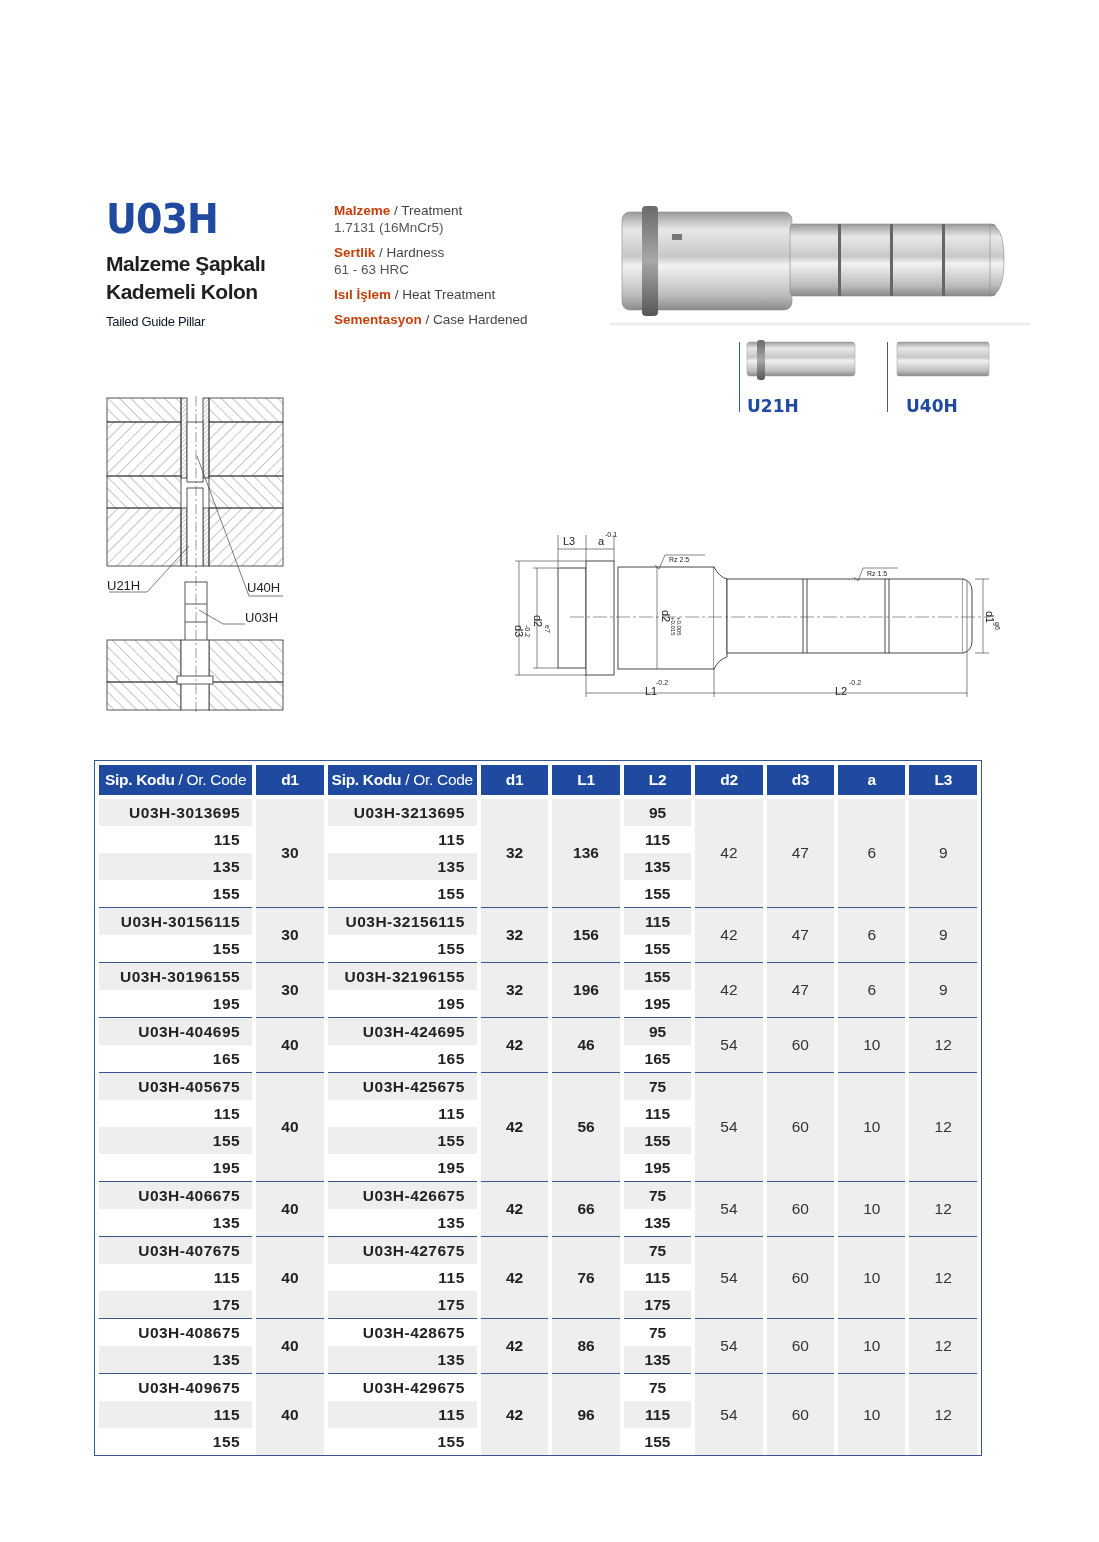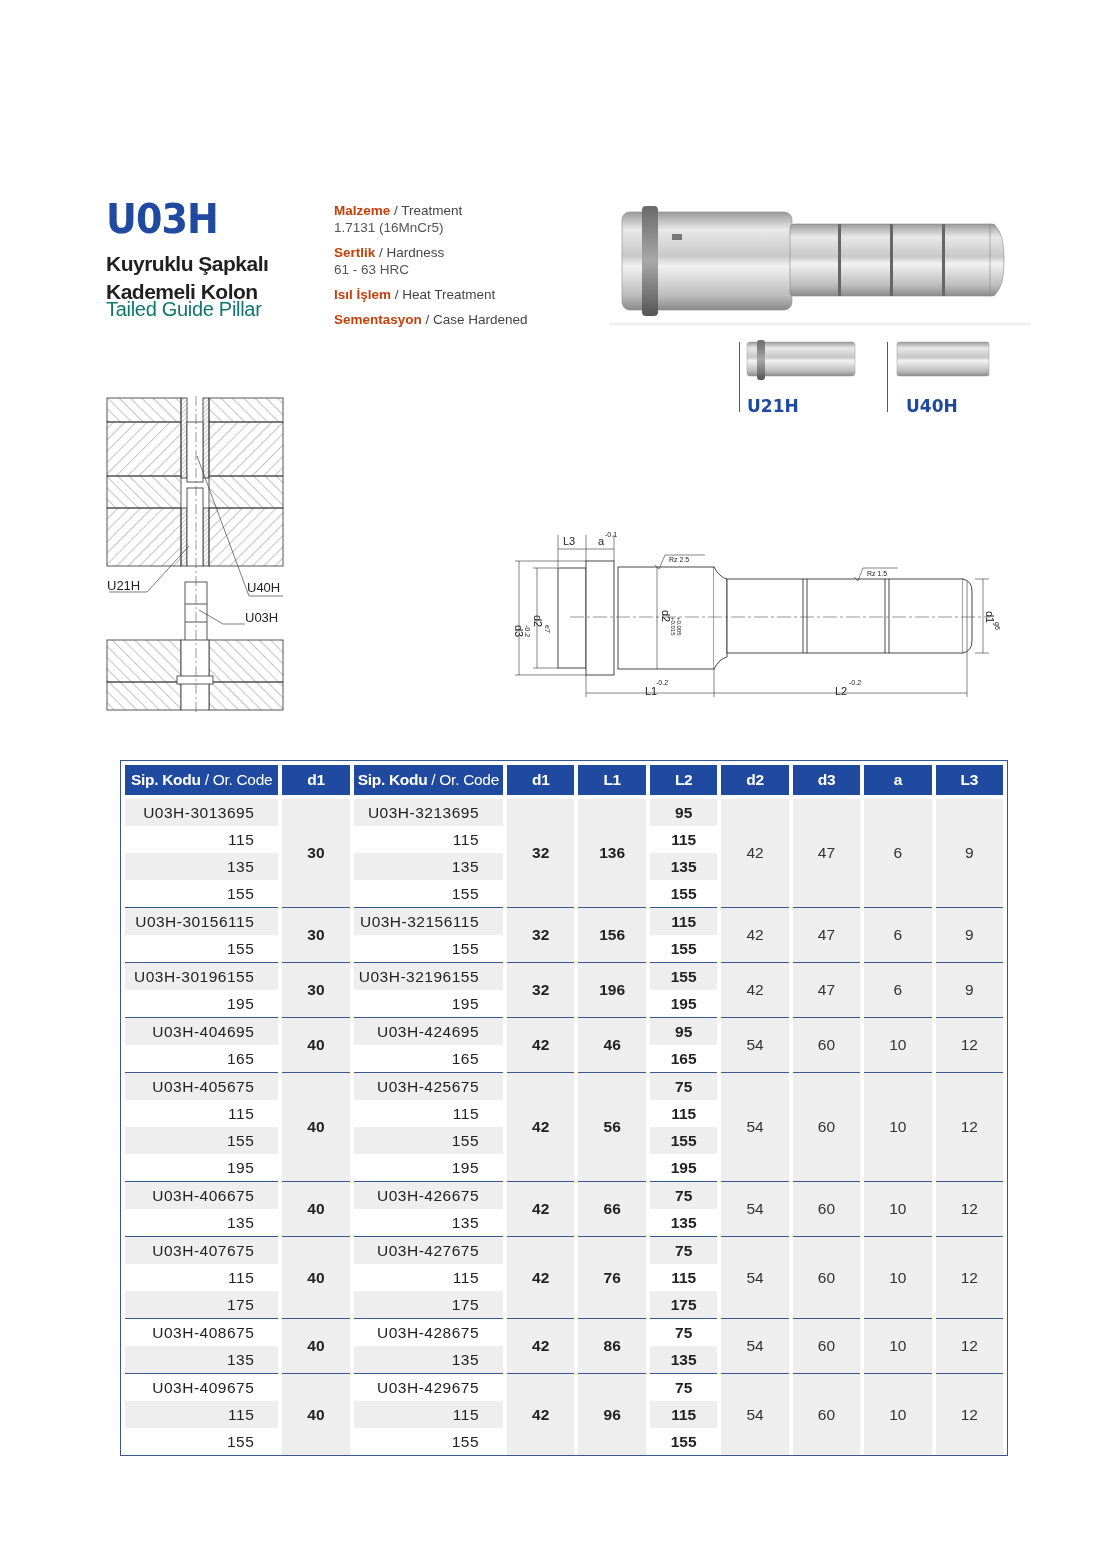--- a/index.html
+++ b/index.html
@@ -5,59 +5,59 @@
   html, body { margin: 0; padding: 0; background: #ffffff; }
   body { width: 1099px; height: 1542px; position: relative; overflow: hidden;
          font-family: "Liberation Sans", sans-serif; color: #222; }
   .abs { position: absolute; }
 
   
   .code-title { left: 106px; top: 196px; font-size: 40px; font-weight: 900; color: #1f4aa0;
                 letter-spacing: -1px; font-family: "DejaVu Sans", sans-serif; transform: scaleX(0.95); transform-origin: left; }
   .tr-title { left: 106px; top: 250px; font-size: 21px; font-weight: 700; color: #1f1f1f; line-height: 28px;
               letter-spacing: -0.5px; }
-  .en-title { left: 106px; top: 298px; font-size: 20px; color: #0f766e; letter-spacing: -0.3px; }
+  .en-title { left: 106px; top: 314px; font-size: 13px; color: #0f172a; letter-spacing: -0.3px; }
 
   .specs { left: 334px; top: 202px; font-size: 13.5px; color: #444; line-height: 17px; }
   .specs .spec { margin-bottom: 8px; }
   .specs b { color: #c2410c; font-weight: 700; }
   .specs .val { color: #555; }
 
   
   .photo-main { left: 600px; top: 200px; width: 450px; height: 130px; }
   .photo-small { top: 340px; height: 40px; }
   .related-label { font-size: 17px; font-weight: 900; color: #1f4aa0; font-family: "DejaVu Sans", sans-serif; }
   .vline { width: 1px; background: #3a5a9a; }
 
   
   .section { left: 105px; top: 396px; width: 180px; height: 316px; }
   .dimdraw { left: 505px; top: 525px; width: 495px; height: 180px; }
 
   
-  .table-wrap { left: 120px; top: 760px; width: 886px; border: 1px solid #3a5592; background: #fff; }
+  .table-wrap { left: 94px; top: 760px; width: 886px; border: 1px solid #3a5592; background: #fff; }
   table { border-collapse: separate; border-spacing: 4px 0; width: 100%; margin: 0; font-family: "Liberation Sans", sans-serif; }
   thead th { background: #1f4aa0; color: #fff; font-weight: 700; font-size: 15.5px; height: 30px; padding: 0;
              border-top: 4px solid #fff; border-bottom: 4px solid #fff; letter-spacing: -0.3px; }
   thead th .light { font-weight: 400; }
   tbody td { padding: 0; font-size: 15.5px; text-align: center; height: 27px; }
-  td.code { text-align: right; padding-right: 24px; font-weight: 400; letter-spacing: 0.5px; }
+  td.code { text-align: right; padding-right: 12px; font-weight: 700; letter-spacing: 0.5px; }
   td.bold { font-weight: 700; }
   td.plain { font-weight: 400; color: #333; }
   td.merged { background: #efeeee; }
   td.stripe { background: #efeeee; }
   td.white { background: #ffffff; }
   tr.group-start td { border-top: 1px solid #3a5592; }
   tr.first td { border-top: none; }
 </style>
 </head>
 <body>
 
 <div class="abs code-title">U03H</div>
 <div class="abs tr-title">
-  <div>Kuyruklu Şapkalı</div>
+  <div>Malzeme Şapkalı</div>
   <div>Kademeli Kolon</div>
 </div>
 <div class="abs en-title">Tailed Guide Pillar</div>
 
 <div class="abs specs">
   <div class="spec">
     <div><b>Malzeme</b> <span>/ Treatment</span></div>
     <div class="val">1.7131 (16MnCr5)</div>
   </div>
   <div class="spec">

